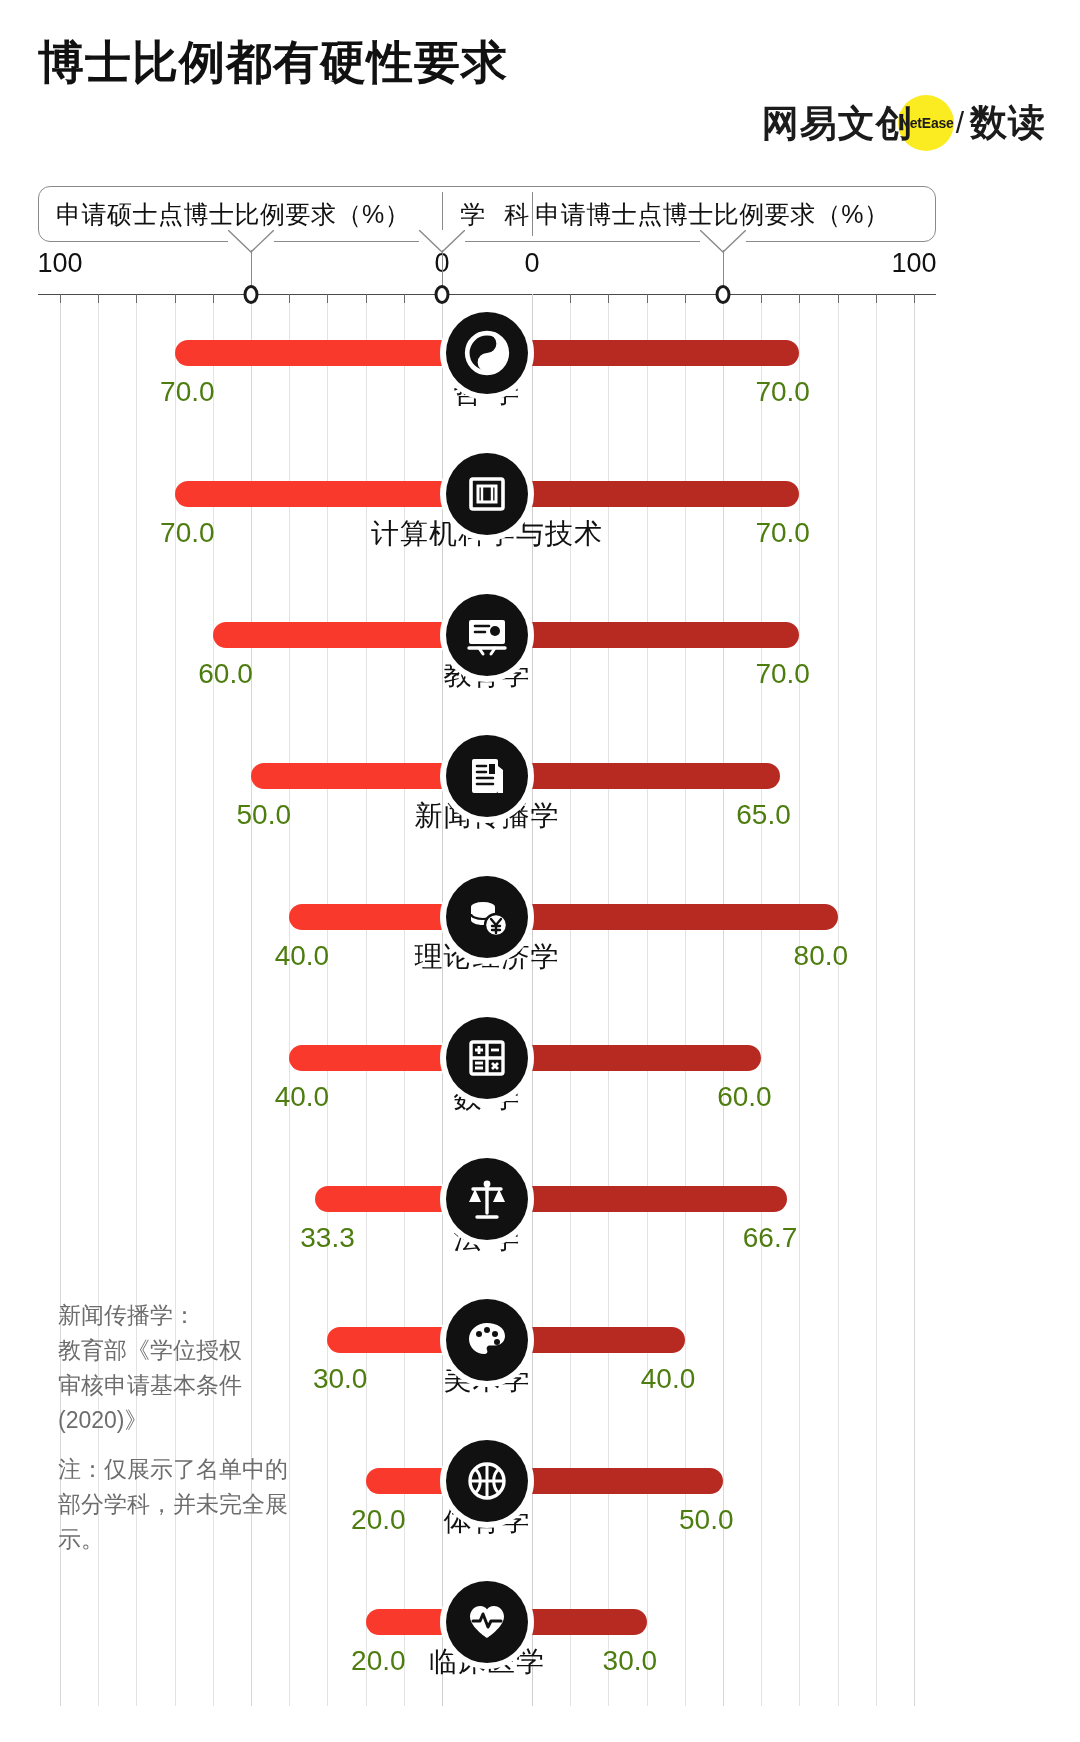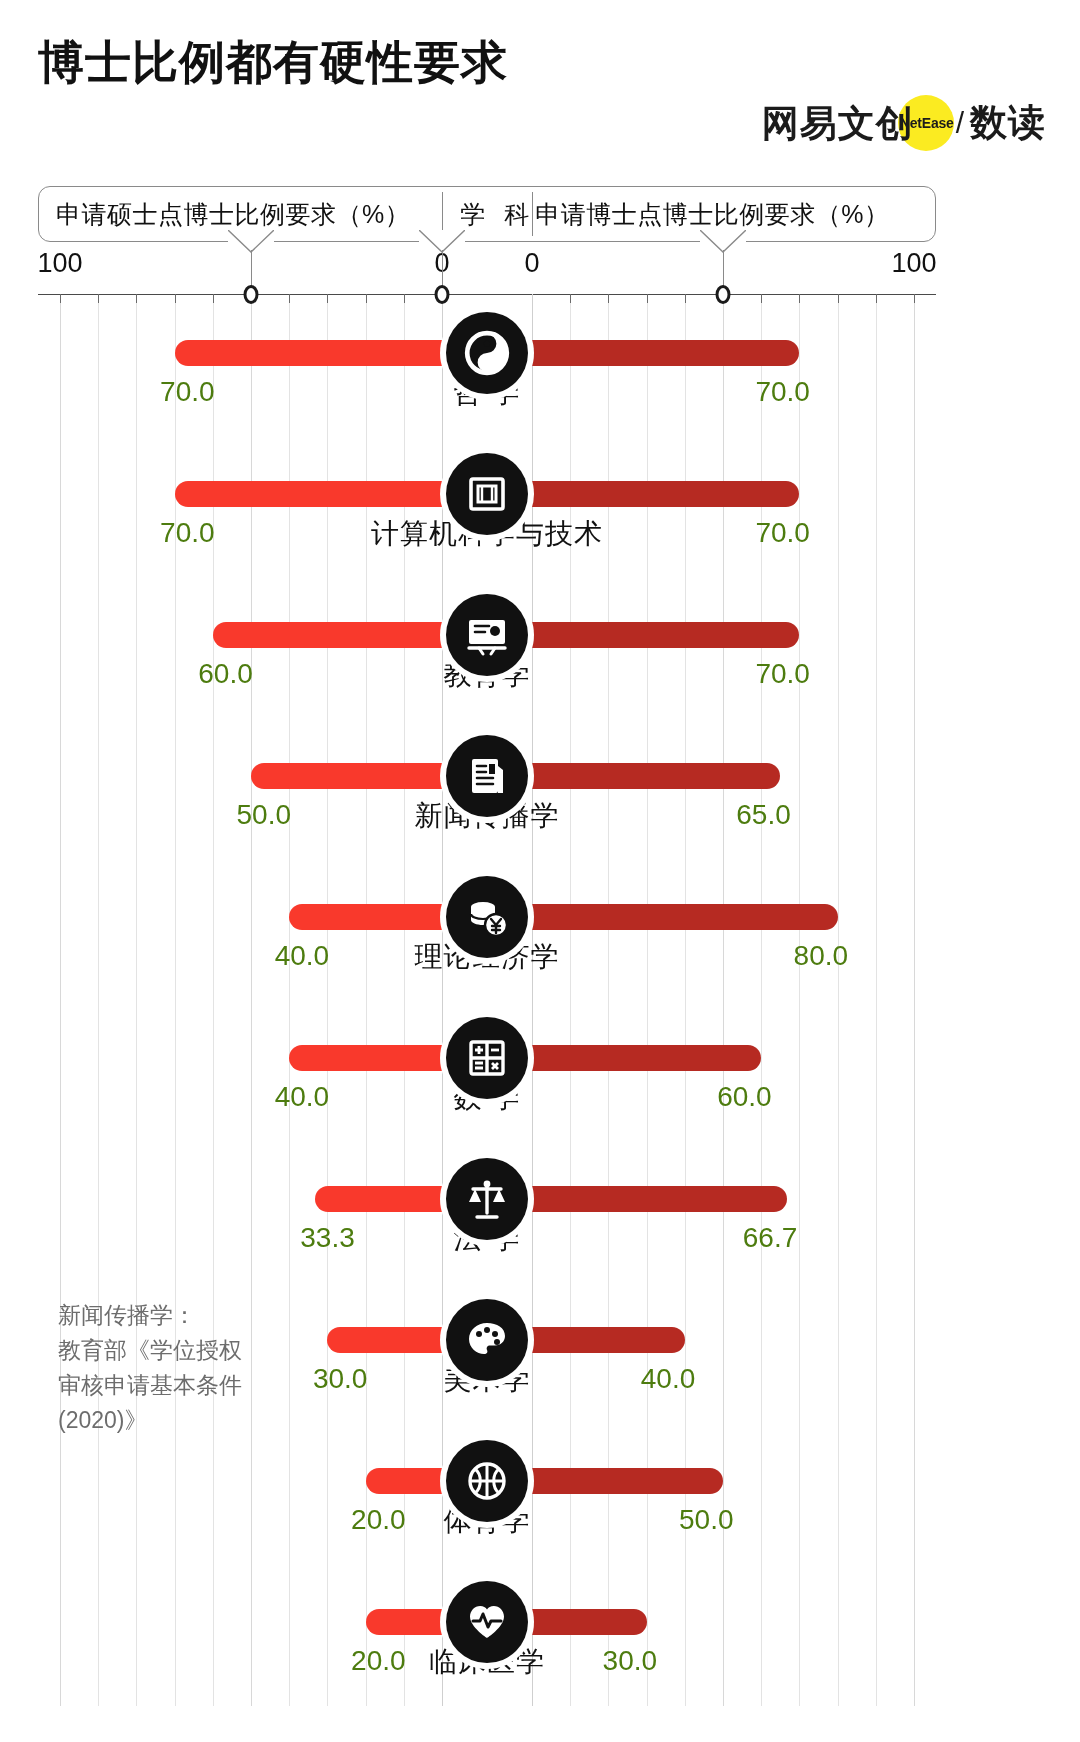--- a/index.html
+++ b/index.html
@@ -403,13 +403,14 @@
     </div>
 </div>
 
 <div class="foot">
   <p>
     <span>新闻传播学：</span><br>
     <span>教育部《学位授权</span><br>
     <span>审核申请基本条件</span><br>
     <span>(2020)》</span>
   </p>
+  <p>注：仅展示了名单中的部分学科，并未完全展示。</p>
 </div>
 
 </body></html>

